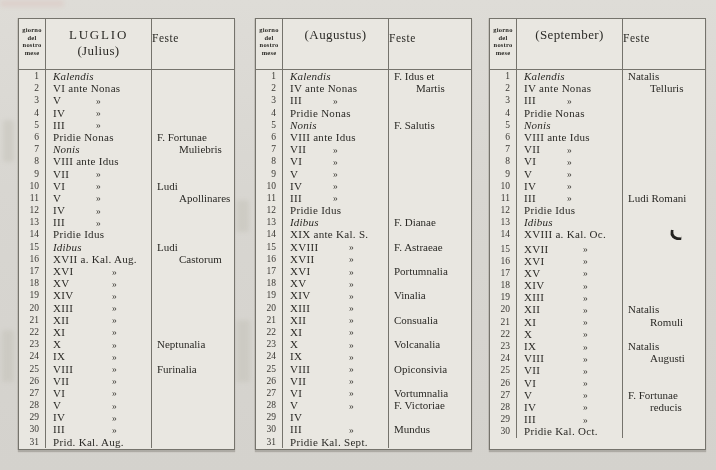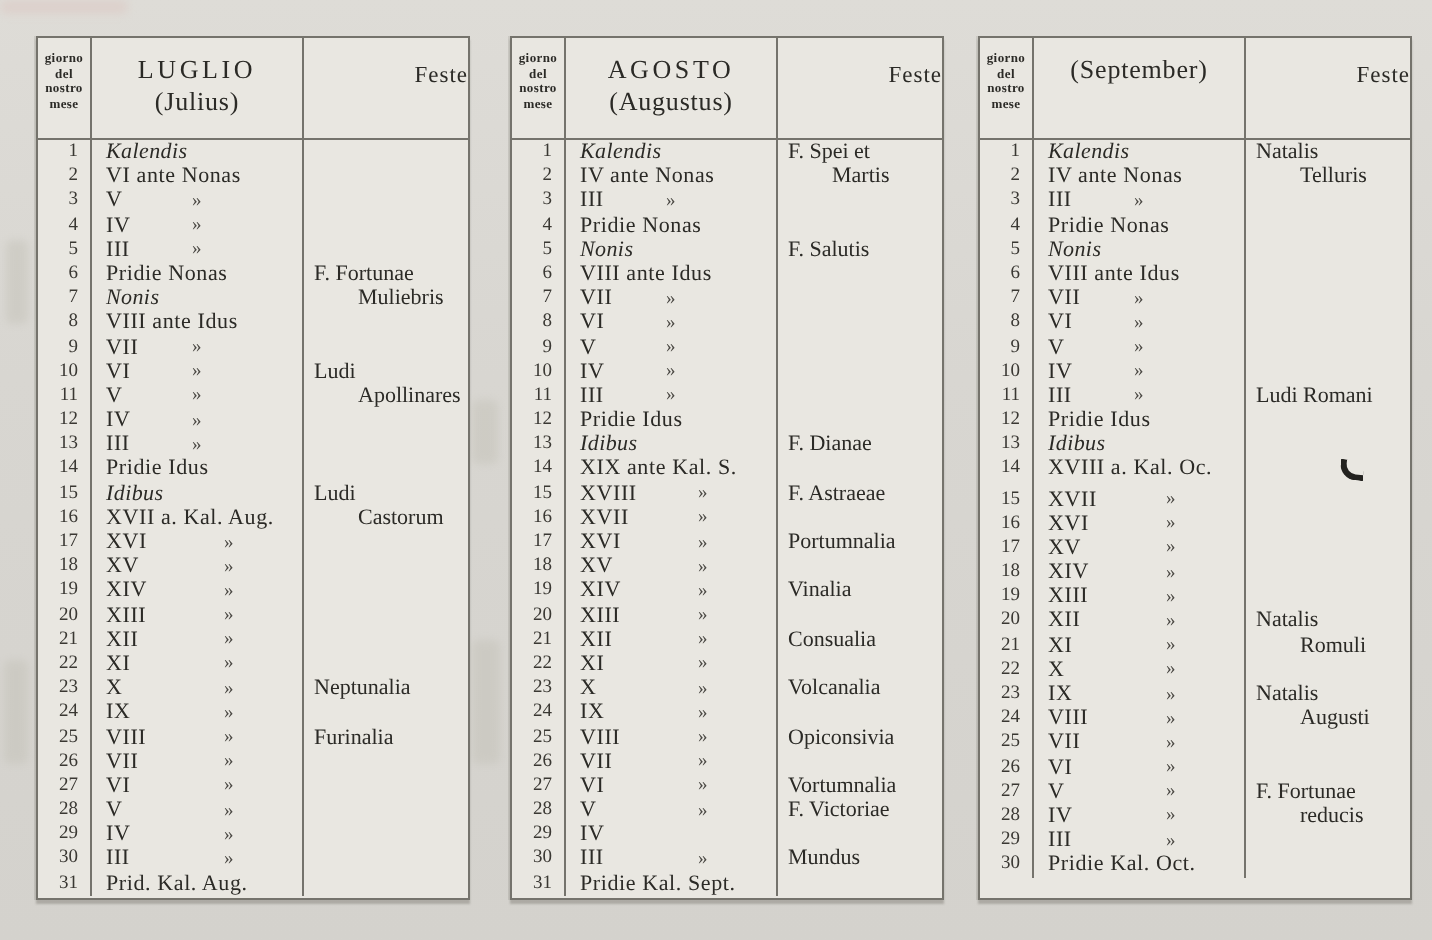--- a/index.html
+++ b/index.html
@@ -42,21 +42,21 @@
     border-right:1px solid var(--rule);
     font-weight:bold;font-size:6.5px;line-height:7.6px;
     text-align:center;padding-top:7px;white-space:pre-line;
     letter-spacing:.2px;
   }
   .month-head{text-align:center;padding-top:8px;}
   .month-title{font-size:13px;letter-spacing:1.8px;}
   .month-sub{font-size:13px;letter-spacing:.4px;}
   .feste-head{
     border-left:1px solid var(--rule);
-    text-align:right;padding-top:13px;font-size:11.5px;letter-spacing:.5px;
+    text-align:left;padding-top:13px;font-size:11.5px;letter-spacing:.5px;
   }
 
   .rows{flex:1;display:flex;flex-direction:column;}
   .row{flex:0 0 12.19px;display:grid;grid-template-columns:27px 1fr 83px;font-size:11px;line-height:12.1px;}
   .cell{overflow:visible;white-space:nowrap;}
   .day{border-right:1px solid var(--rule);text-align:right;padding-right:6px;font-size:9.5px;color:#3a3833;}
   .mname{padding-left:7px;position:relative;letter-spacing:.3px;}
   .mname.italic{font-style:italic;letter-spacing:.2px;}
   .ditto{position:absolute;top:.5px;font-size:9.5px;color:#4a4843;font-style:normal;}
   .ditto.near{left:50px}
@@ -289,30 +289,29 @@
   </div>
   </section>
 
   <section class="cal-table t2">
     <div class="thead">
       <div class="day-head">giorno
 del
 nostro
 mese</div>
       <div class="month-head">
-        <div class="month-title">AGOSTO</div>
         <div class="month-sub">(Augustus)</div>
       </div>
       <div class="feste-head">Feste</div>
     </div>
     <div class="rows">
     <div class="row">
       <div class="cell day">1</div>
       <div class="cell mname italic">Kalendis</div>
-      <div class="cell feste">F. Spei et</div>
+      <div class="cell feste">F. Idus et</div>
     </div>
 
     <div class="row">
       <div class="cell day">2</div>
       <div class="cell mname">IV ante Nonas</div>
       <div class="cell feste indent">Martis</div>
     </div>
 
     <div class="row">
       <div class="cell day">3</div>

